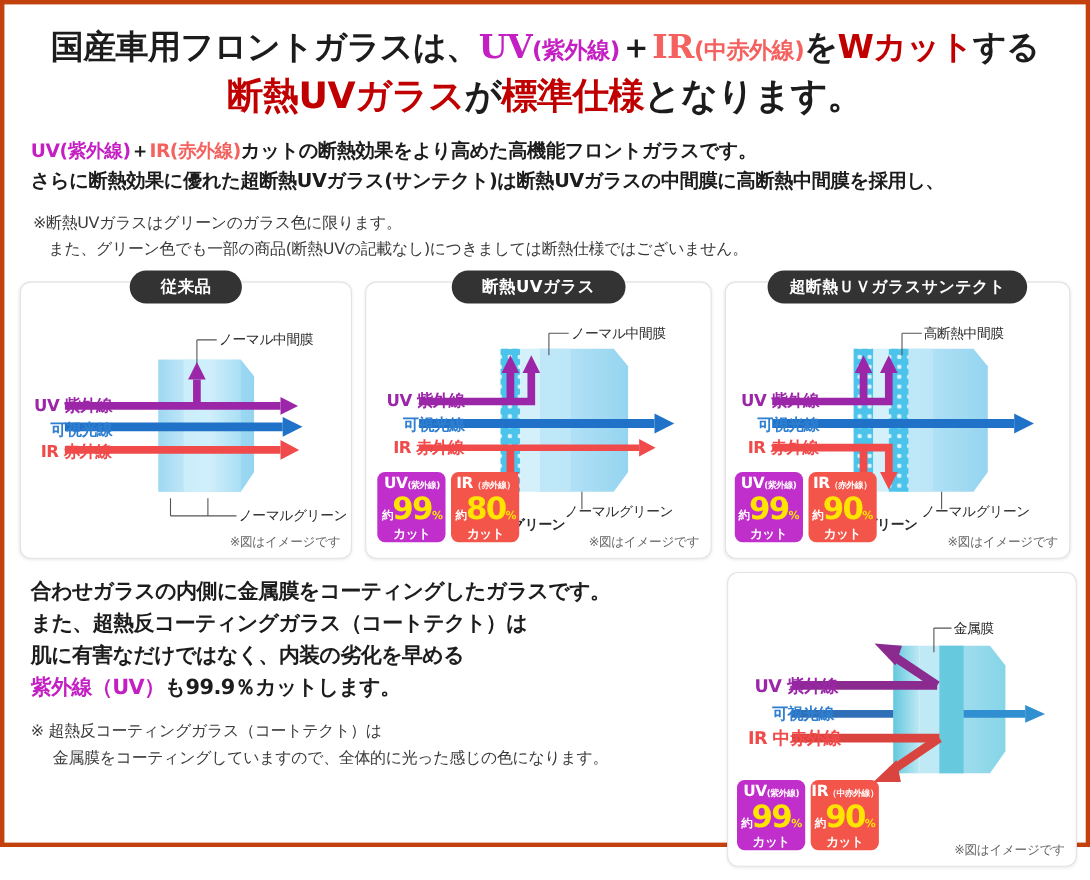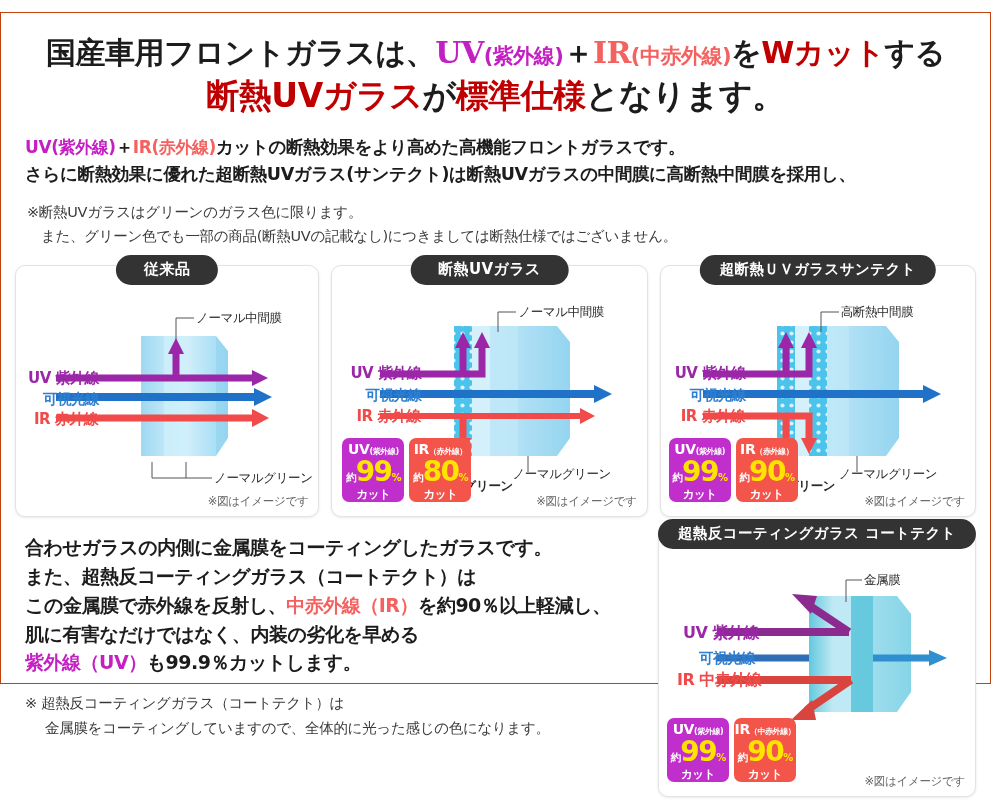--- a/index.html
+++ b/index.html
@@ -8,24 +8,23 @@
     width: 991px;
     height: 800px;
     background: #ffffff;
     font-family: "DejaVu Sans", "Liberation Sans", sans-serif;
     overflow: hidden;
   }
 
   .page {
     position: relative;
     width: 991px;
-    height: 672px;
+    height: 770px;
     background: #ffffff;
-    border: 1px solid #c2410c;
-    margin-top: 12px;
+    border: 4px solid #c2410c;
   }
 
   
   .title-block {
     padding: 22px 0 4px 0;
     text-align: center;
   }
   .title-line {
     font-weight: bold;
     letter-spacing: -0.5px;
@@ -411,32 +410,30 @@
         <div class="img-note">※図はイメージです</div>
       </div>
     </div>
   </div>
 
   <div class="bottom">
 
     <div class="bottom-text">
       <div class="btext-line">合わせガラスの内側に金属膜をコーティングしたガラスです。</div>
       <div class="btext-line">また、超熱反コーティングガラス（コートテクト）は</div>
-      <div class="btext-line"><span>この金属膜で赤外線を反射し、</span><span class="t-ir">中赤外線（IR）</span><span>を約90％以上軽減し、</span></div>
       <div class="btext-line">肌に有害なだけではなく、内装の劣化を早める</div>
       <div class="btext-line"><span class="t-uv">紫外線（UV）</span><span>も99.9％カットします。</span></div>
 
       <div class="bnotes">
         <span>※ 超熱反コーティングガラス（コートテクト）は</span>
         <span class="indent">金属膜をコーティングしていますので、全体的に光った感じの色になります。</span>
       </div>
     </div>
 
     <div class="panel panel-d">
-      <div class="panel-label narrow">超熱反コーティングガラス コートテクト</div>
       <div class="panel-body">
         <svg class="diagram" width="318" height="266" viewBox="0 0 318 266">
           <defs>
             <linearGradient id="gD1" x1="0" y1="0" x2="1" y2="0">
               <stop offset="0%" stop-color="#63c8dd"></stop>
                 <stop offset="100%" stop-color="#bfe9f4"></stop>
             </linearGradient>
             <linearGradient id="gD2" x1="0" y1="0" x2="1" y2="0">
               <stop offset="0%" stop-color="#a9dff0"></stop>
                 <stop offset="100%" stop-color="#7fd3e6"></stop>

